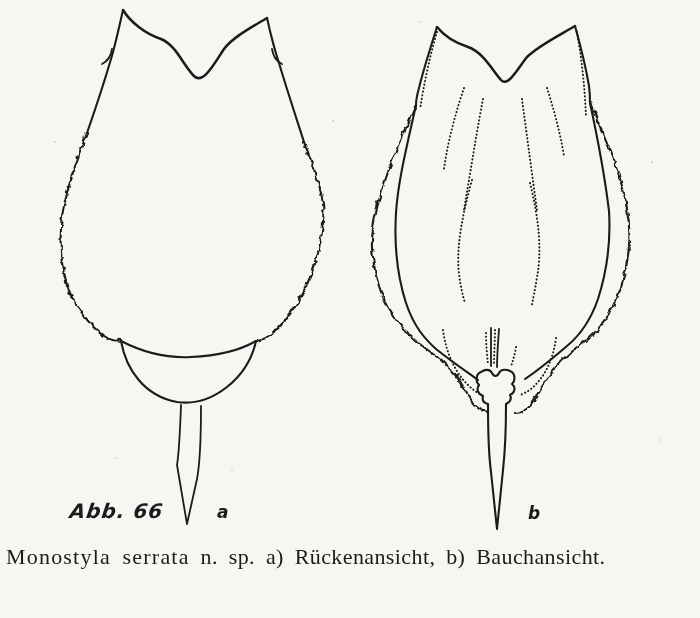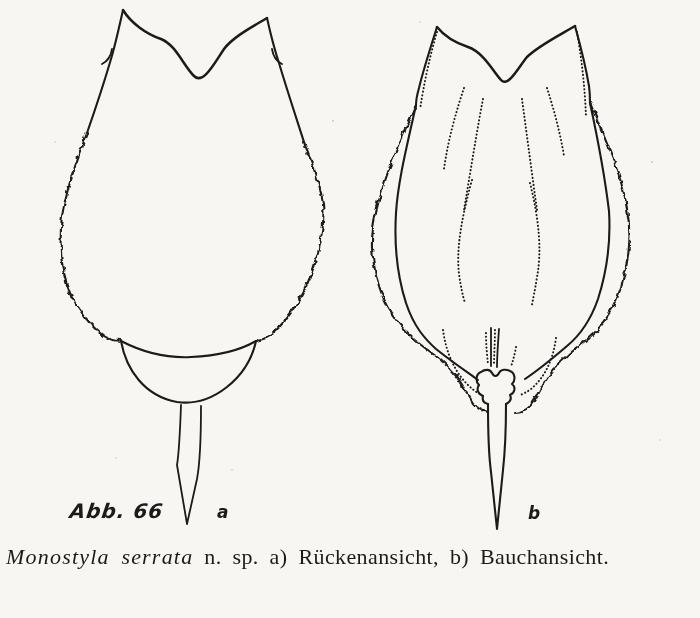--- a/index.html
+++ b/index.html
@@ -22,21 +22,21 @@
   .panel-label {
     position:absolute; color:var(--ink);
     font-family:"DejaVu Sans", sans-serif; font-style:italic; font-weight:600; font-size:17px;
   }
   .panel-label.a { left:217px; top:502px; }
   .panel-label.b { left:528px; top:503px; }
   .caption {
     position:absolute; left:6px; top:544px; width:692px; color:var(--ink);
     font-size:22px; letter-spacing:0.4px; word-spacing:5px; white-space:nowrap;
   }
-  .caption .species { font-style:italic; letter-spacing:1.2px; }
+  .caption .species { letter-spacing:1.2px; }
 </style>
 </head>
 <body>
 
 <div class="stage">
 
   <svg width="700" height="618" viewBox="0 0 700 618">
     <defs>
       <filter id="serr" x="-25%" y="-25%" width="150%" height="150%">
         <feTurbulence type="fractalNoise" baseFrequency="0.14" numOctaves="2" seed="11" result="n"></feTurbulence>

